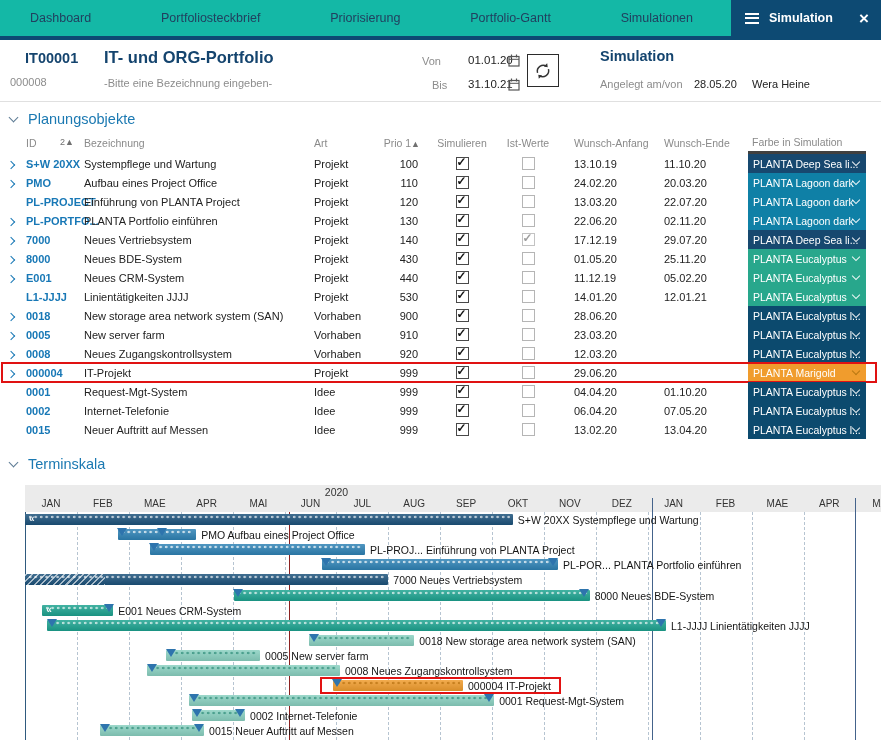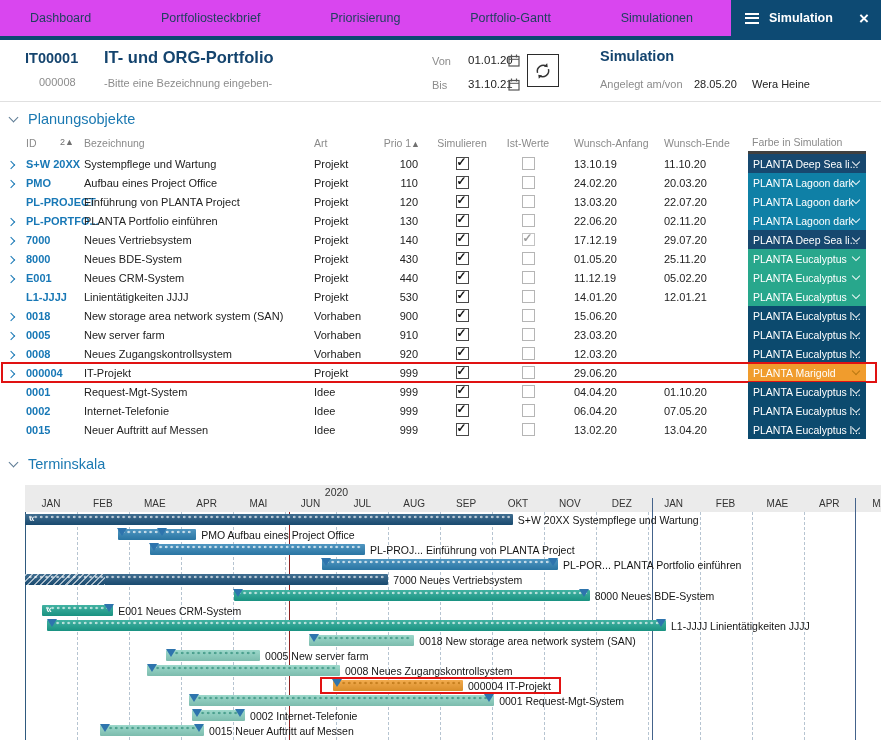--- a/index.html
+++ b/index.html
@@ -2,21 +2,21 @@
 <html><head>
 <meta charset="utf-8">
 <style>
   html,body{margin:0;padding:0;}
   body{
     width:881px;height:750px;position:relative;overflow:hidden;
     background:#fff;font-family:"Liberation Sans",sans-serif;
     -webkit-font-smoothing:antialiased;
   }
   
-  .nav{display:flex;height:36px;background:#d946ef;}
+  .nav{display:flex;height:36px;background:#14b8a6;}
   .nav-items{flex:1;display:flex;justify-content:space-between;align-items:center;padding:0 38px 0 30px;}
   .nav-item{font-size:12.5px;color:#21405f;white-space:nowrap;cursor:default;}
   .active-tab{width:150px;background:#0d4a73;color:#fff;display:flex;align-items:center;font-weight:bold;font-size:12.5px;}
   .burger{display:inline-block;margin-left:14px;margin-right:10px;}
   .burger i{display:block;width:14px;height:2px;background:#fff;margin:2.5px 0;}
   .close-x{margin-left:auto;margin-right:12px;font-size:17px;font-weight:bold;line-height:1;}
   .nav-strip{height:4px;background:#0d4a73;}
   
   .header{position:relative;height:61px;border-bottom:1px solid #e0e0e0;background:#fff;}
   .h-abs{position:absolute;white-space:nowrap;}
@@ -103,25 +103,25 @@
         <i></i>
       </span>
     <span>Simulation</span>
     <span class="close-x">×</span>
   </div>
 </div>
 <div class="nav-strip"></div>
 
 <div class="header">
   <span class="h-abs navyb" style="left:25px;top:10px;font-size:14.5px;">IT00001</span>
-  <span class="h-abs gray" style="left:39px;top:36px;font-size:11px;">000008</span>
+  <span class="h-abs gray" style="left:10px;top:36px;font-size:11px;">000008</span>
   <span class="h-abs navyb" style="left:104px;top:8px;font-size:16.5px;">IT- und ORG-Portfolio</span>
   <span class="h-abs gray" style="left:104px;top:37px;font-size:11px;">-Bitte eine Bezeichnung eingeben-</span>
 
-  <span class="h-abs gray" style="left:432px;top:15px;font-size:11px;">Von</span>
+  <span class="h-abs gray" style="left:422px;top:15px;font-size:11px;">Von</span>
   <span class="h-abs dark" style="left:468px;top:14px;font-size:11.5px;">01.01.20</span>
   <span class="h-abs cal-icon" style="left:508px;top:13px;">
     <svg width="12" height="13" viewBox="0 0 12 13">
         <rect x="1" y="2.5" width="10" height="9.5" fill="none" stroke="#555" stroke-width="1.2"></rect>
         <line x1="3.5" y1="0.5" x2="3.5" y2="3.5" stroke="#555" stroke-width="1.2"></line>
         <line x1="8.5" y1="0.5" x2="8.5" y2="3.5" stroke="#555" stroke-width="1.2"></line>
         <line x1="1" y1="5.3" x2="11" y2="5.3" stroke="#555" stroke-width="1"></line>
       </svg>
   </span>
   <span class="h-abs gray" style="left:432px;top:39px;font-size:11px;">Bis</span>
@@ -330,21 +330,21 @@
         <div class="c-id">0018</div>
         <div class="c-bez">New storage area network system (SAN)</div>
         <div class="c-art">Vorhaben</div>
         <div class="c-prio">900</div>
         <div class="c-center">
           <div class="checkbox checked"></div>
         </div>
         <div class="c-center">
           <div class="checkbox unchecked"></div>
         </div>
-        <div class="c-date">15.06.20</div>
+        <div class="c-date">28.06.20</div>
         <div class="c-date2"></div>
         <div class="c-farbe fc-eucalight">
           <span>PLANTA Eucalyptus l...</span>
           <span class="cell-chev"></span>
         </div>
       </div>
       <div class="tbl-row">
         <div class="c-exp"><span class="chev-r"></span></div>
         <div class="c-id">0005</div>
         <div class="c-bez">New server farm</div>

